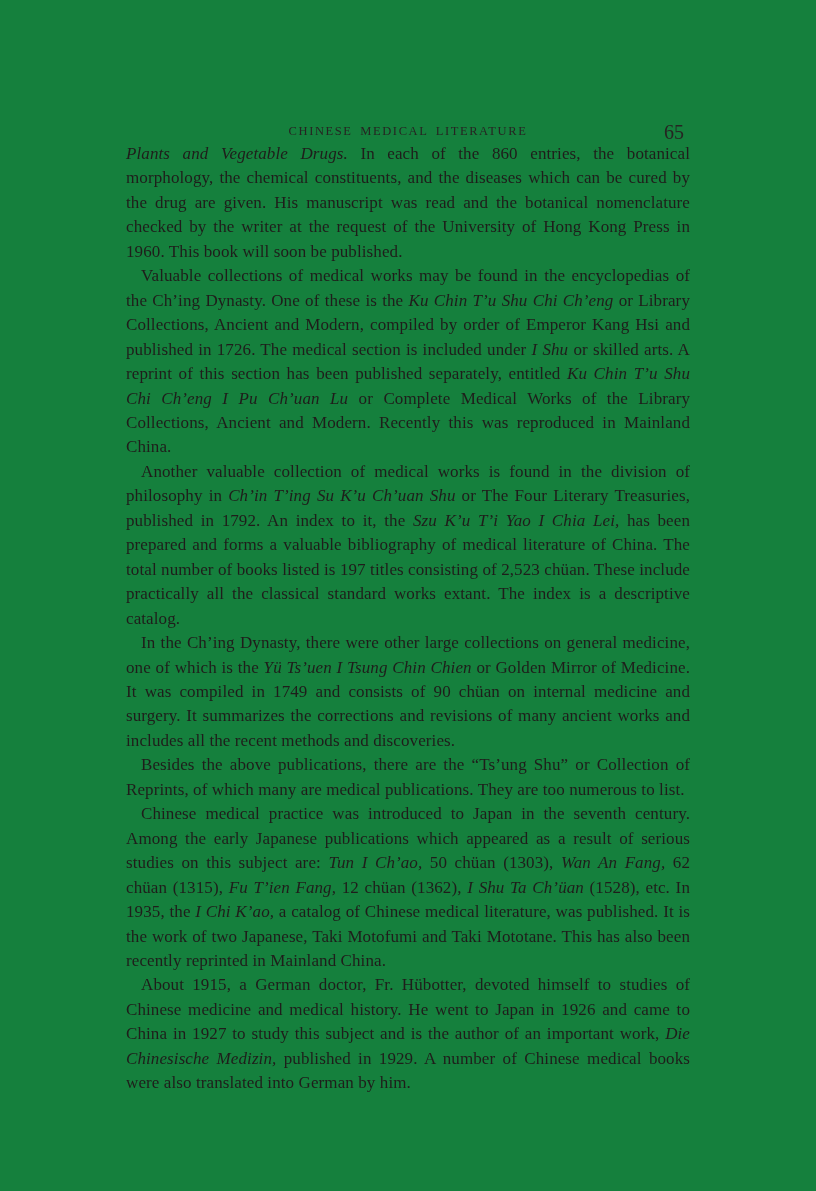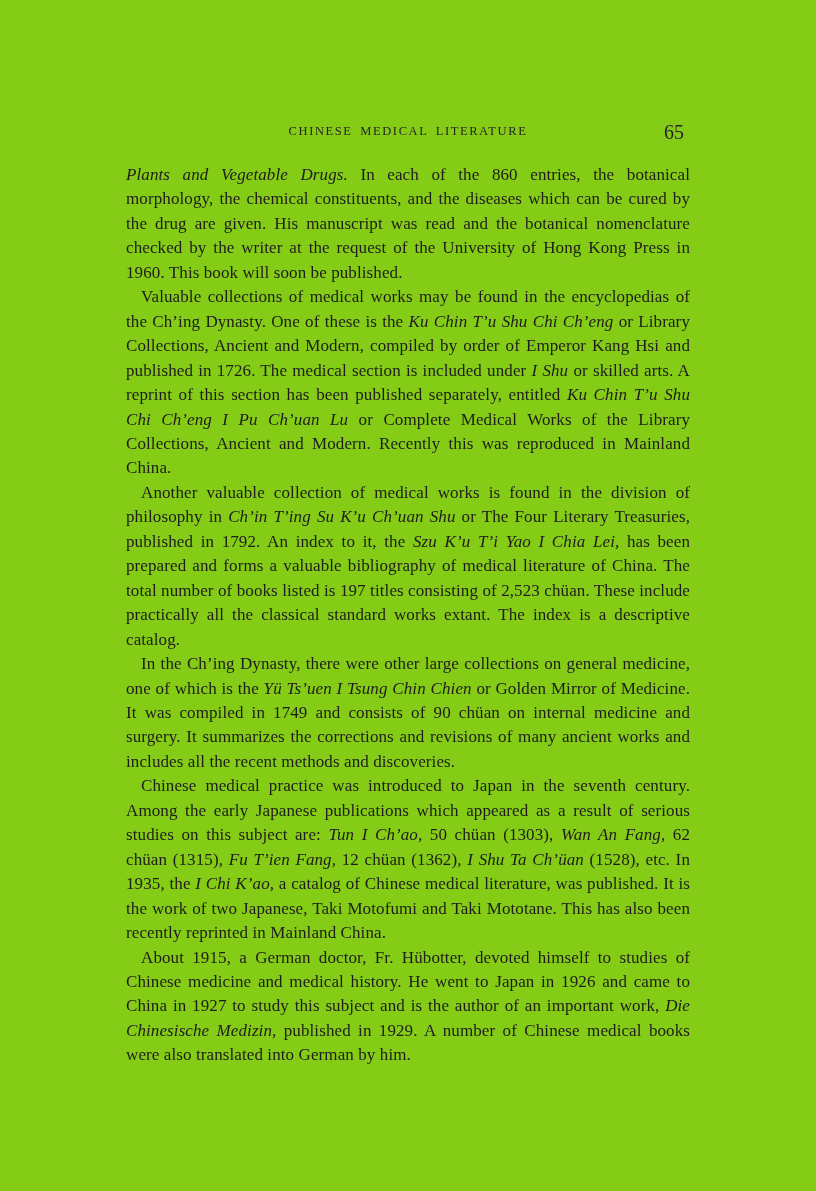--- a/index.html
+++ b/index.html
@@ -5,21 +5,21 @@
   html, body {
     margin: 0;
     padding: 0;
     background: #e9e9e9;
   }
   .page {
     position: relative;
     width: 816px;
     height: 1191px;
     margin: 0 auto;
-    background: #84cc16;
+    background: #15803d;
     font-family: "Liberation Serif", "DejaVu Serif", serif;
     color: #1f1d1b;
     overflow: hidden;
   }
   .content {
     position: absolute;
     left: 126px;
     top: 124px;
     width: 564px;
   }
@@ -35,21 +35,20 @@
     color: #262422;
   }
   .page-number {
     position: absolute;
     right: 6px;
     top: -3px;
     font-size: 20px;
     color: #262422;
   }
   .page-body {
-    margin-top: 21px;
   }
   p.para {
     margin: 0;
     text-align: justify;
     font-size: 17px;
     line-height: 24.45px;
     letter-spacing: 0.1px;
   }
   p.para.indent {
     text-indent: 15px;
@@ -65,17 +64,18 @@
   <div class="content">
     <header class="page-header">
       <div class="running-title">CHINESE MEDICAL LITERATURE</div>
       <div class="page-number">65</div>
     </header>
     <main class="page-body">
         <p class="para"><span class="italic">Plants and Vegetable Drugs.</span><span> In each of the 860 entries, the botanical morphology, the chemical constituents, and the diseases which can be cured by the drug are given. His manuscript was read and the botanical nomenclature checked by the writer at the request of the University of Hong Kong Press in 1960. This book will soon be published.</span></p>
         <p class="para indent"><span>Valuable collections of medical works may be found in the encyclopedias of the Ch’ing Dynasty. One of these is the </span><span class="italic">Ku Chin T’u Shu Chi Ch’eng</span><span> or Library Collections, Ancient and Modern, compiled by order of Emperor Kang Hsi and published in 1726. The medical section is included under </span><span class="italic">I Shu</span><span> or skilled arts. A reprint of this section has been published separately, entitled </span><span class="italic">Ku Chin T’u Shu Chi Ch’eng I Pu Ch’uan Lu</span><span> or Complete Medical Works of the Library Collections, Ancient and Modern. Recently this was reproduced in Mainland China.</span></p>
         <p class="para indent"><span>Another valuable collection of medical works is found in the division of philosophy in </span><span class="italic">Ch’in T’ing Su K’u Ch’uan Shu</span><span> or The Four Literary Treasuries, published in 1792. An index to it, the </span><span class="italic">Szu K’u T’i Yao I Chia Lei,</span><span> has been prepared and forms a valuable bibliography of medical literature of China. The total number of books listed is 197 titles consisting of 2,523 chüan. These include practically all the classical standard works extant. The index is a descriptive catalog.</span></p>
         <p class="para indent"><span>In the Ch’ing Dynasty, there were other large collections on general medicine, one of which is the </span><span class="italic">Yü Ts’uen I Tsung Chin Chien</span><span> or Golden Mirror of Medicine. It was compiled in 1749 and consists of 90 chüan on internal medicine and surgery. It summarizes the corrections and revisions of many ancient works and includes all the recent methods and discoveries.</span></p>
+        <p class="para indent"><span>Besides the above publications, there are the “Ts’ung Shu” or Collection of Reprints, of which many are medical publications. They are too numerous to list.</span></p>
         <p class="para indent"><span>Chinese medical practice was introduced to Japan in the seventh century. Among the early Japanese publications which appeared as a result of serious studies on this subject are: </span><span class="italic">Tun I Ch’ao,</span><span> 50 chüan (1303), </span><span class="italic">Wan An Fang,</span><span> 62 chüan (1315), </span><span class="italic">Fu T’ien Fang,</span><span> 12 chüan (1362), </span><span class="italic">I Shu Ta Ch’üan</span><span> (1528), etc. In 1935, the </span><span class="italic">I Chi K’ao,</span><span> a catalog of Chinese medical literature, was published. It is the work of two Japanese, Taki Motofumi and Taki Mototane. This has also been recently reprinted in Mainland China.</span></p>
         <p class="para indent"><span>About 1915, a German doctor, Fr. Hübotter, devoted himself to studies of Chinese medicine and medical history. He went to Japan in 1926 and came to China in 1927 to study this subject and is the author of an important work, </span><span class="italic">Die Chinesische Medizin,</span><span> published in 1929. A number of Chinese medical books were also translated into German by him.</span></p>
       </main>
   </div>
 </div>
 
 </body></html>

